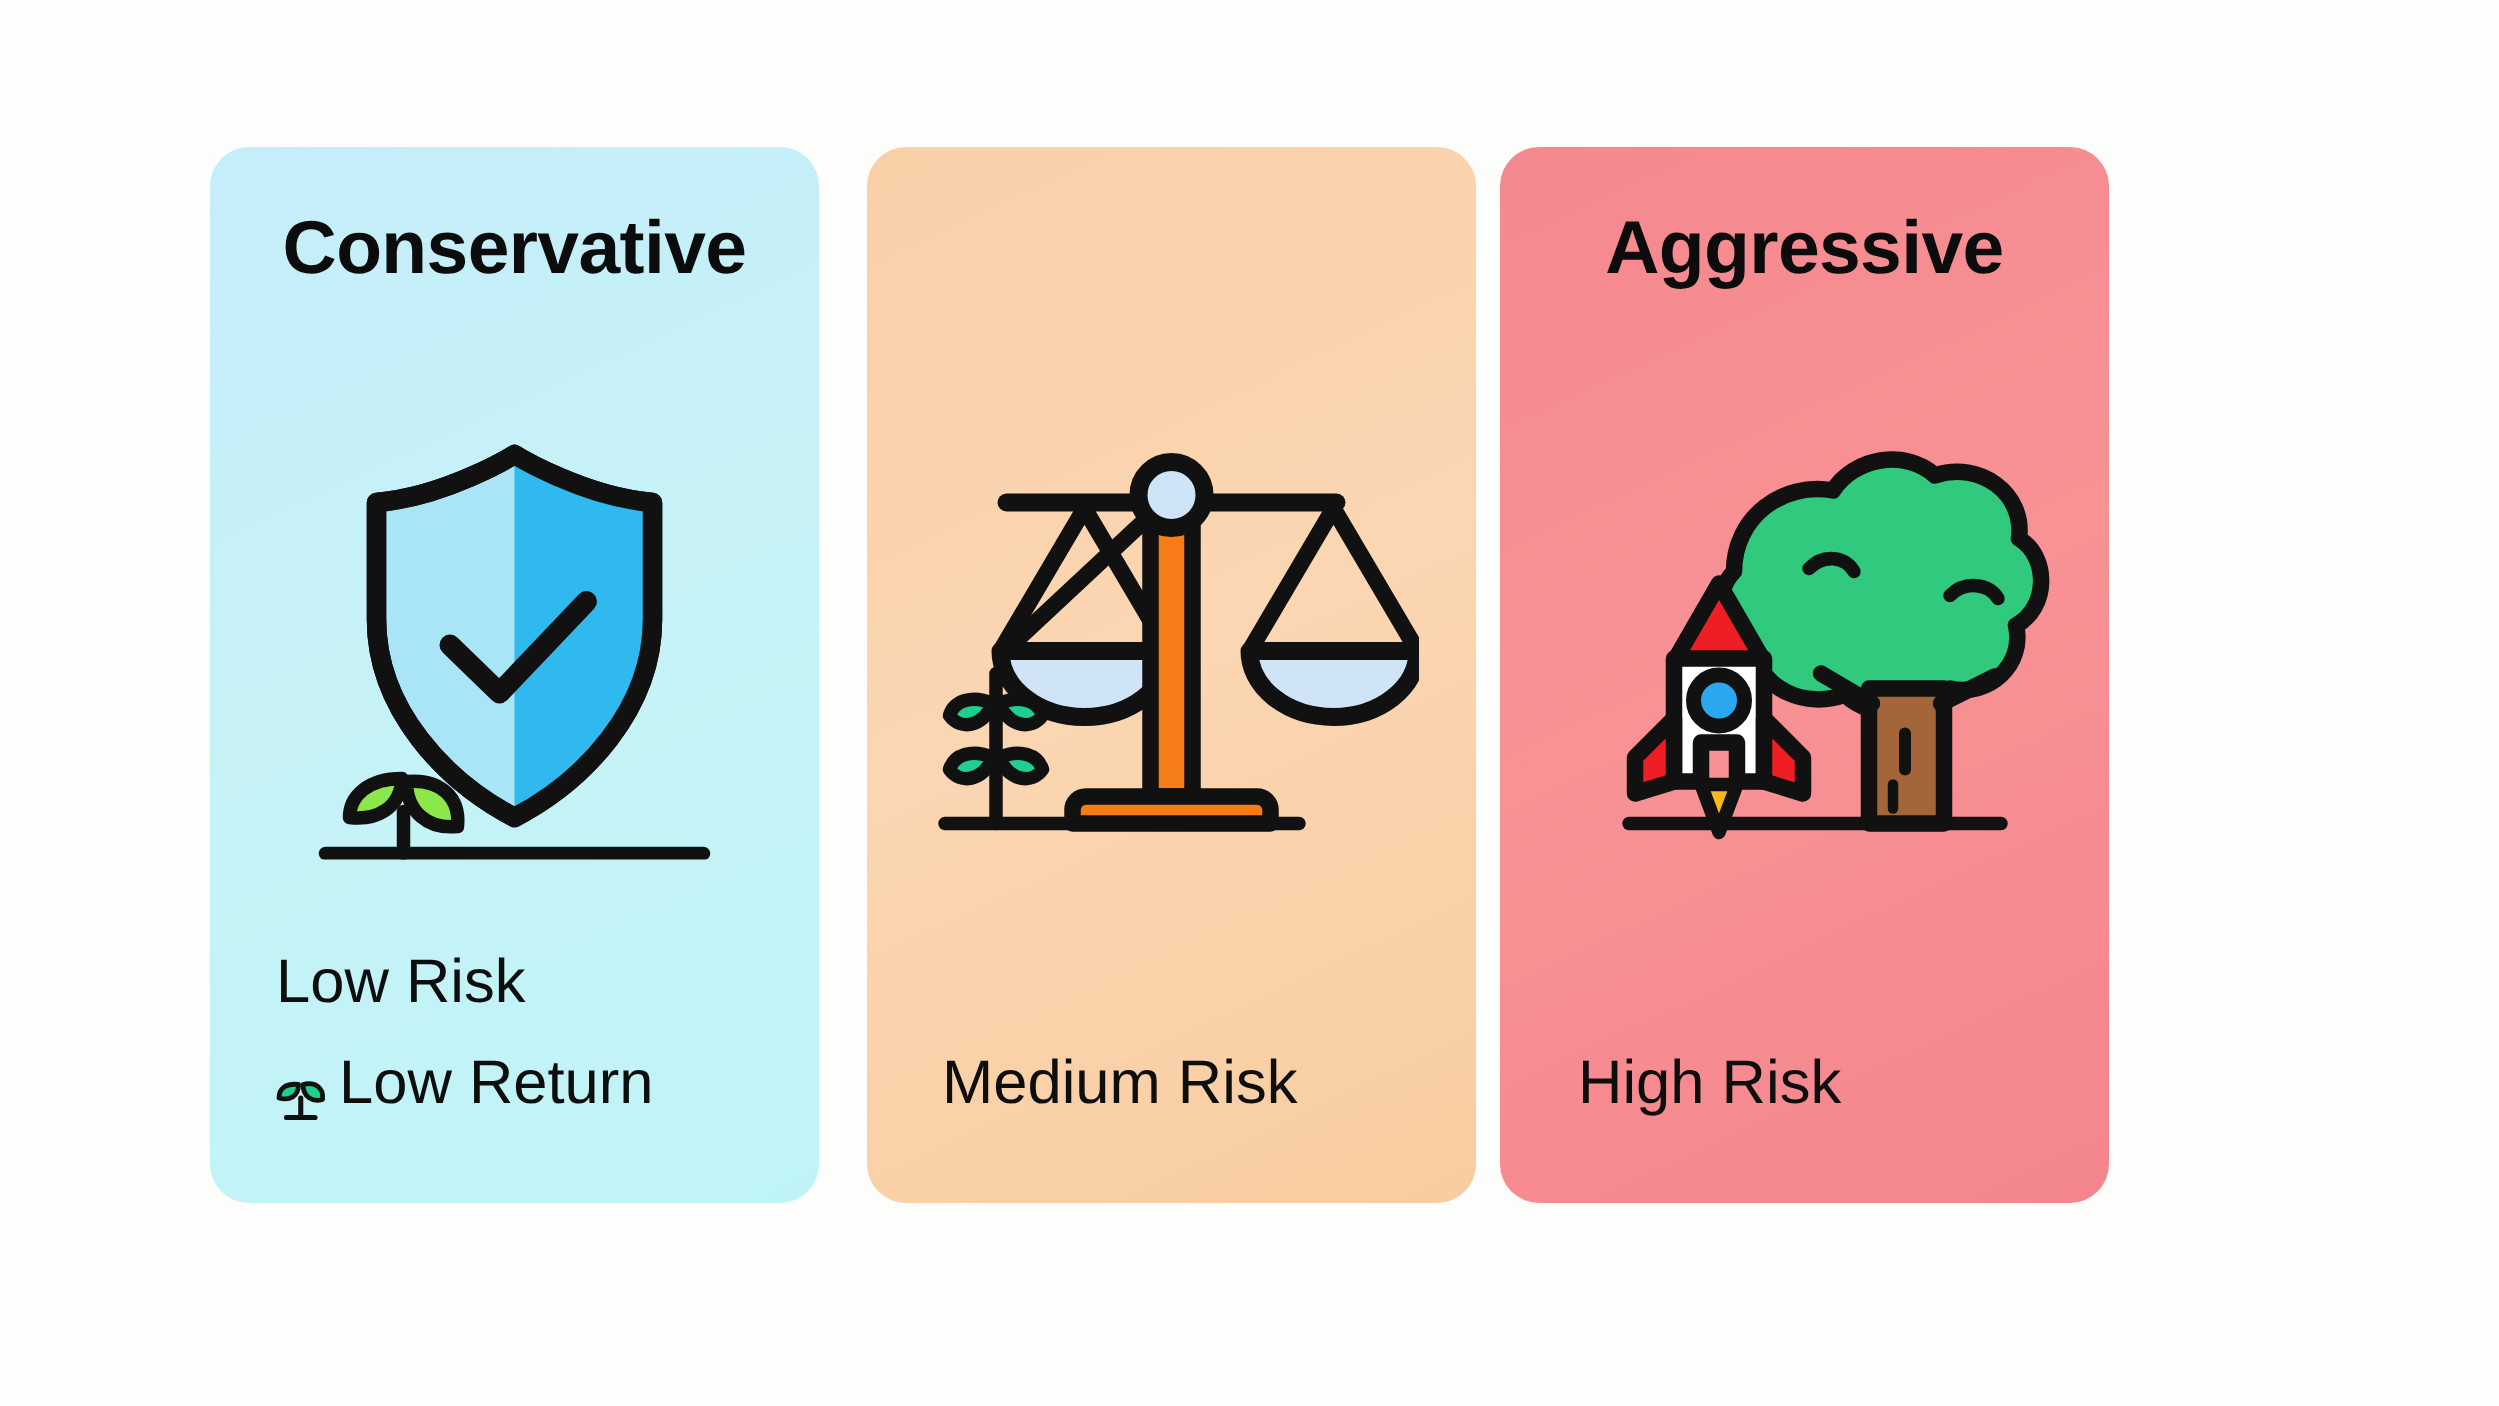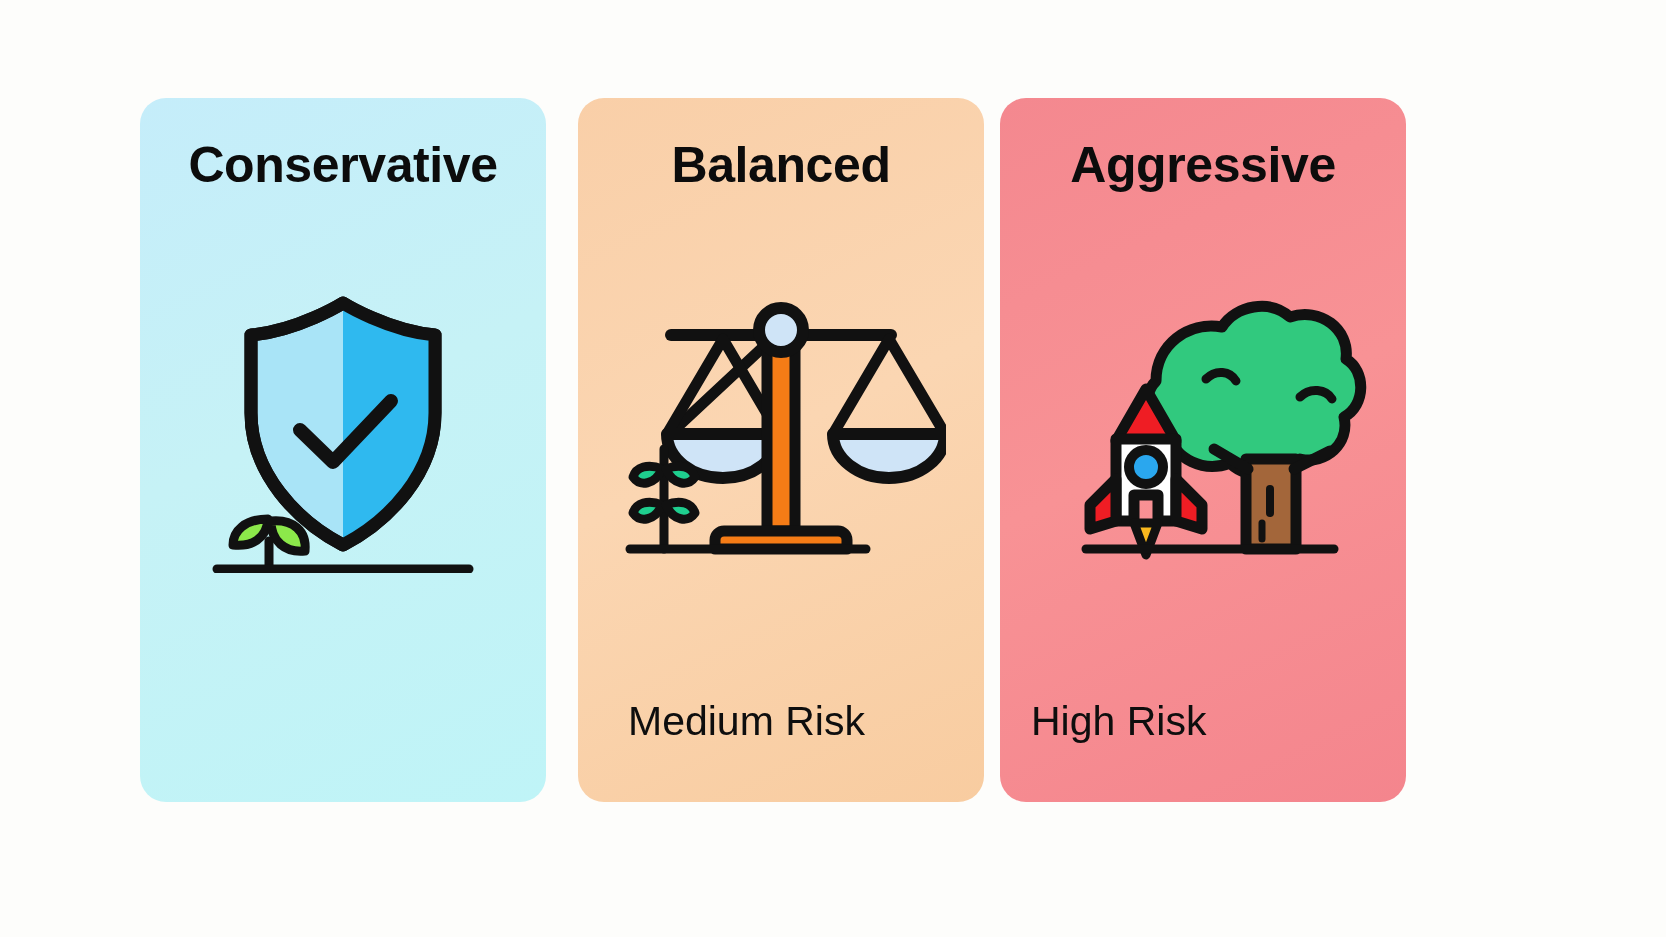--- a/index.html
+++ b/index.html
@@ -88,21 +88,21 @@
   }
   .inline-sprout {
     display: inline-block;
     width: 34px;
     height: 40px;
     margin-right: 8px;
     flex: none;
   }
   .lines-conservative { padding-left: 44px; }
   .lines-balanced { padding-left: 50px; }
-  .lines-aggressive { padding-left: 31px; }
+  .lines-aggressive { padding-left: 52px; }
 </style>
 </head>
 <body>
 
 <div id="stage">
   <div class="cards-row">
 
     <div class="card card-conservative">
       <div class="card-title">Conservative</div>
 
@@ -118,24 +118,39 @@
 
           <path d="M75 246 C52 246 40 258 40 272 C58 274 74 266 75 246 Z" fill="#8ce84a" stroke="#111111" stroke-width="9" stroke-linejoin="round"></path>
           <path d="M78 248 C78 268 92 280 112 278 C114 258 100 246 78 248 Z" fill="#8ce84a" stroke="#111111" stroke-width="9" stroke-linejoin="round"></path>
 
           <path d="M76 268 L76 296" stroke="#111111" stroke-width="9" stroke-linecap="round"></path>
 
           <path d="M24 296 L276 296" stroke="#111111" stroke-width="9" stroke-linecap="round"></path>
         </svg>
       </div>
 
+      <div class="card-lines lines-conservative">
+        <div class="card-line">
+          <span>Low Risk</span>
+        </div>
+        <div class="card-line line-return-conservative">
+          <span class="inline-sprout">
+            <svg width="34" height="40" viewBox="0 0 34 40" aria-hidden="true">
+              <path d="M15 15 C6 14 2 18 2 24 C9 26 15 23 15 15 Z" fill="#1fcf8f" stroke="#111111" stroke-width="3.2" stroke-linejoin="round"></path>
+              <path d="M18 15 C18 23 24 27 31 25 C32 17 26 13 18 15 Z" fill="#1fcf8f" stroke="#111111" stroke-width="3.2" stroke-linejoin="round"></path>
+              <path d="M16.5 24 L16.5 36" stroke="#111111" stroke-width="3.4" stroke-linecap="round"></path>
+              <path d="M7 37 L26 37" stroke="#111111" stroke-width="3.4" stroke-linecap="round"></path>
+            </svg>
+          </span>
+          <span>Low Return</span>
+        </div>
+      </div>
     </div>
 
     <div class="card card-balanced">
-      <div class="card-title">Balanced</div>
 
       <div class="card-art">
         <svg width="330" height="300" viewBox="0 0 330 300" aria-hidden="true">
 
           <path d="M55 62 L275 62" stroke="#111111" stroke-width="12" stroke-linecap="round"></path>
 
           <path d="M165 64 L55 62 L55 62 Z" fill="none"></path>
           <path d="M160 62 L55 160 L55 160" fill="none" stroke="#111111" stroke-width="11" stroke-linecap="round"></path>
           <path d="M160 62 L160 62" fill="none"></path>
           <path d="M55 160 L160 160" fill="none" stroke="#111111" stroke-width="0"></path>

